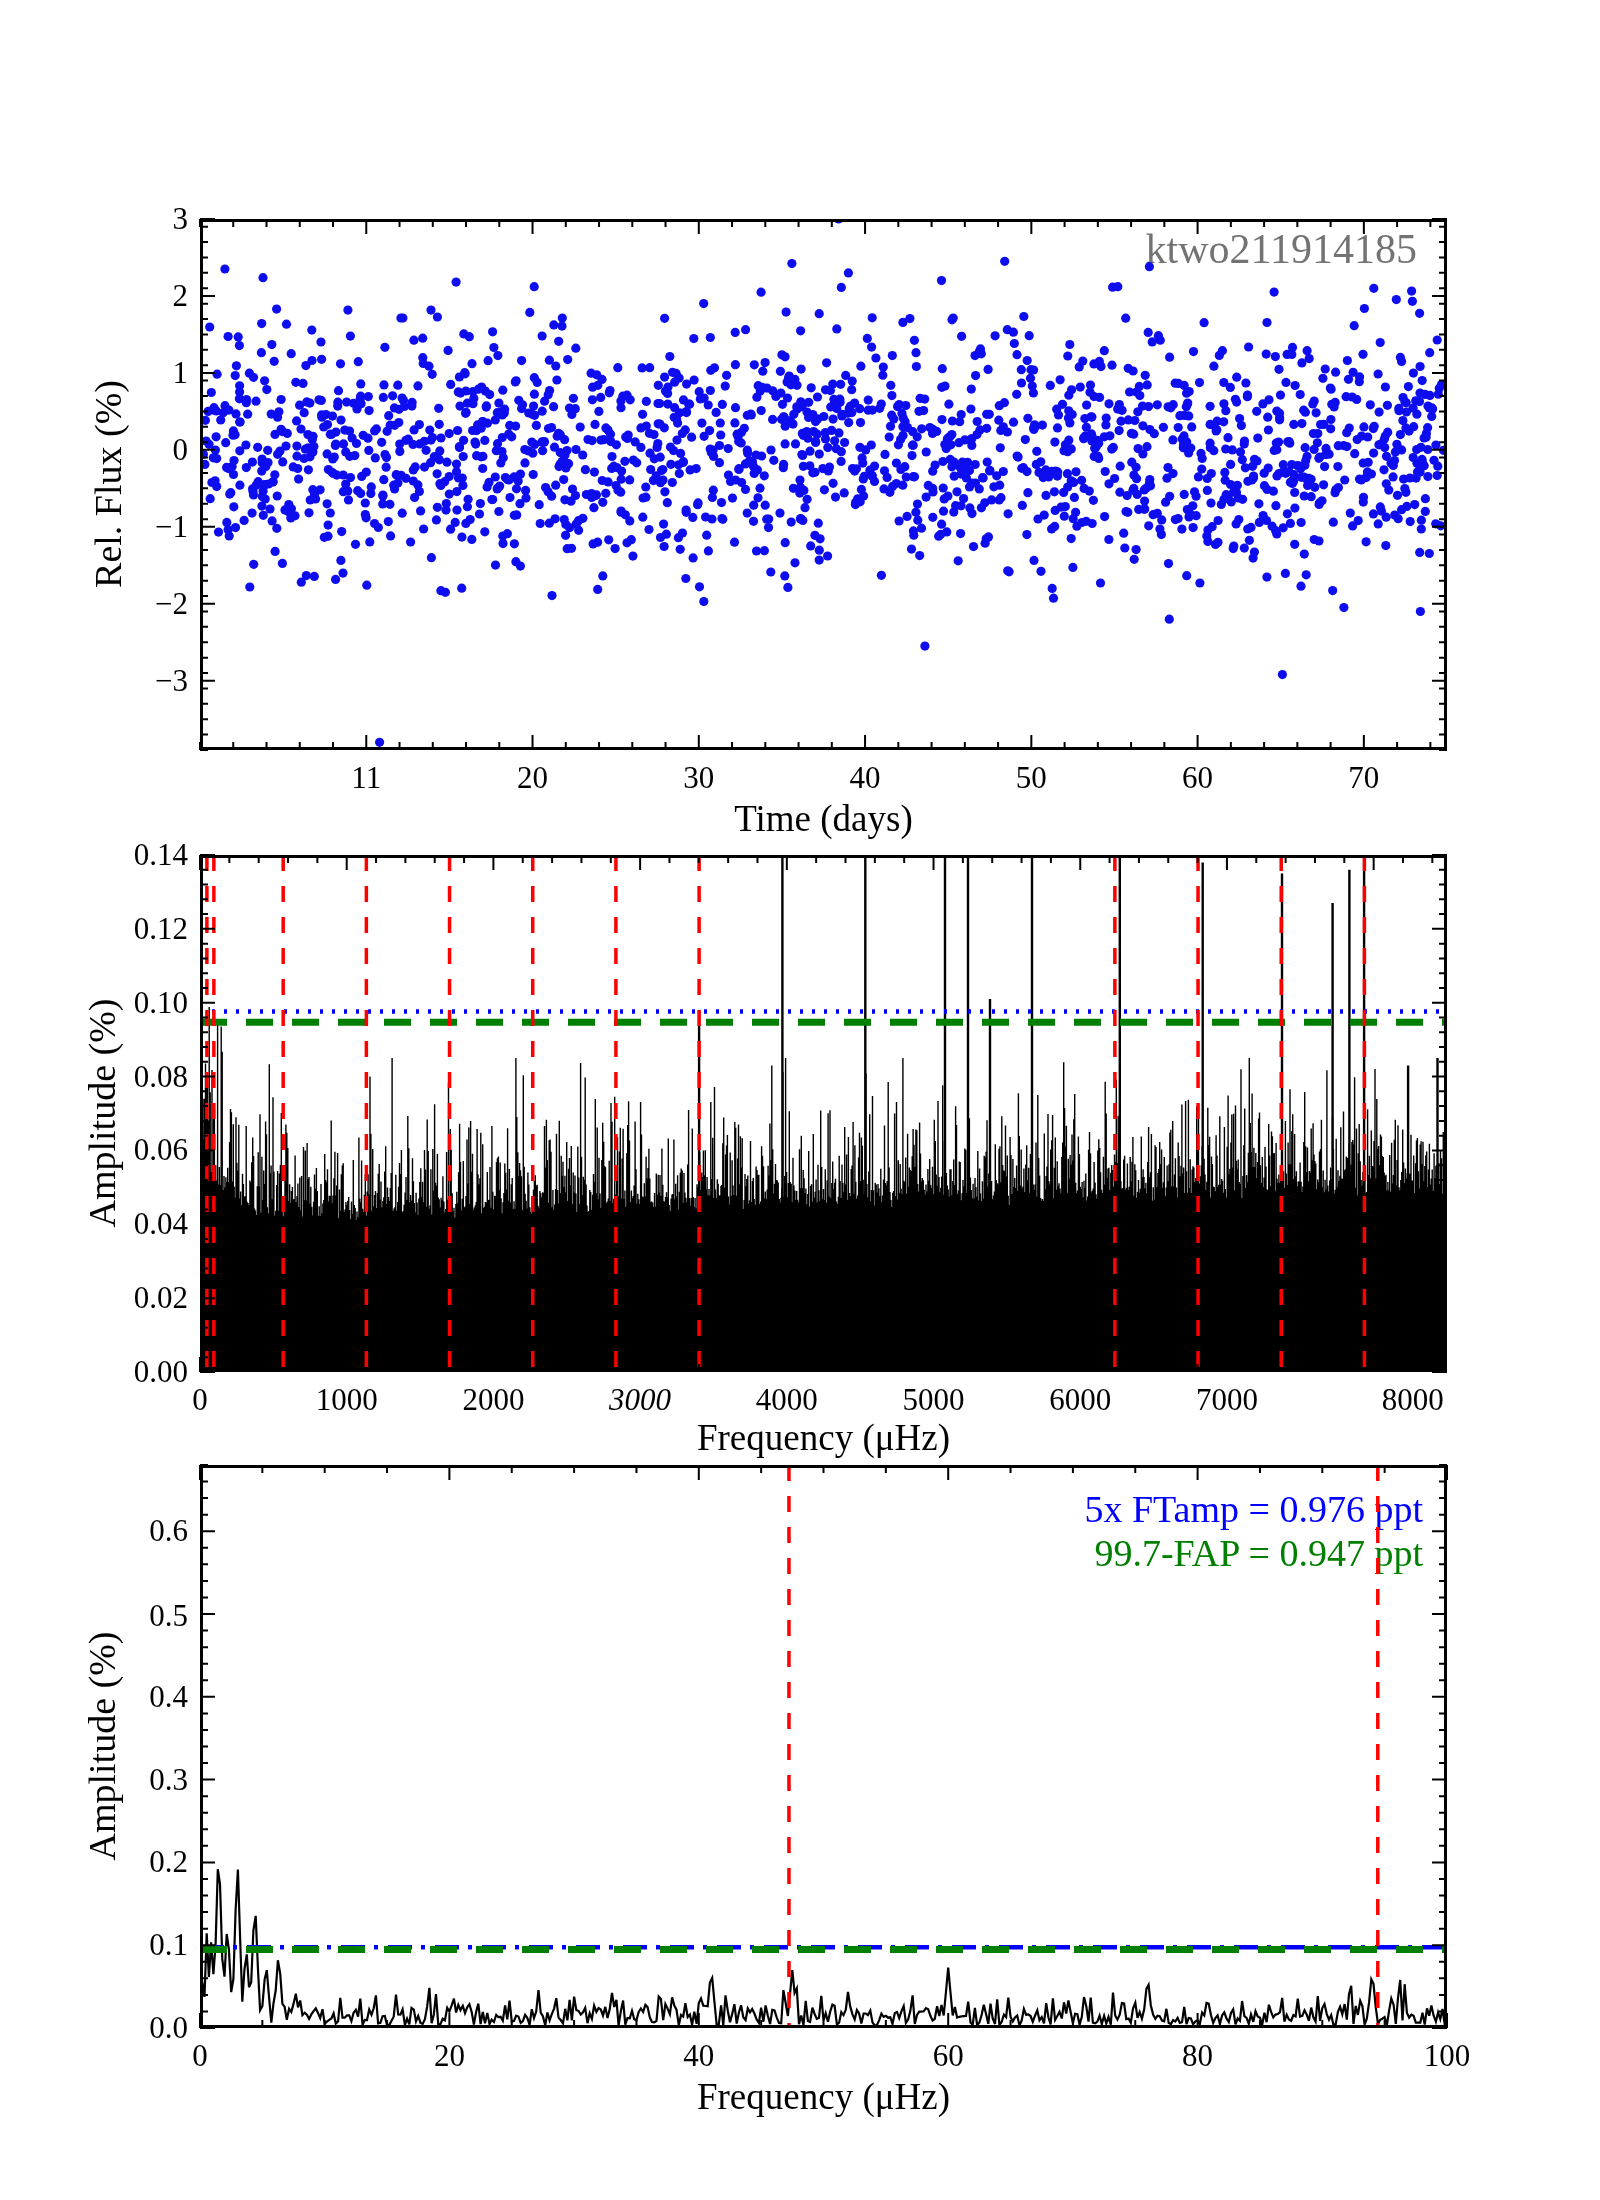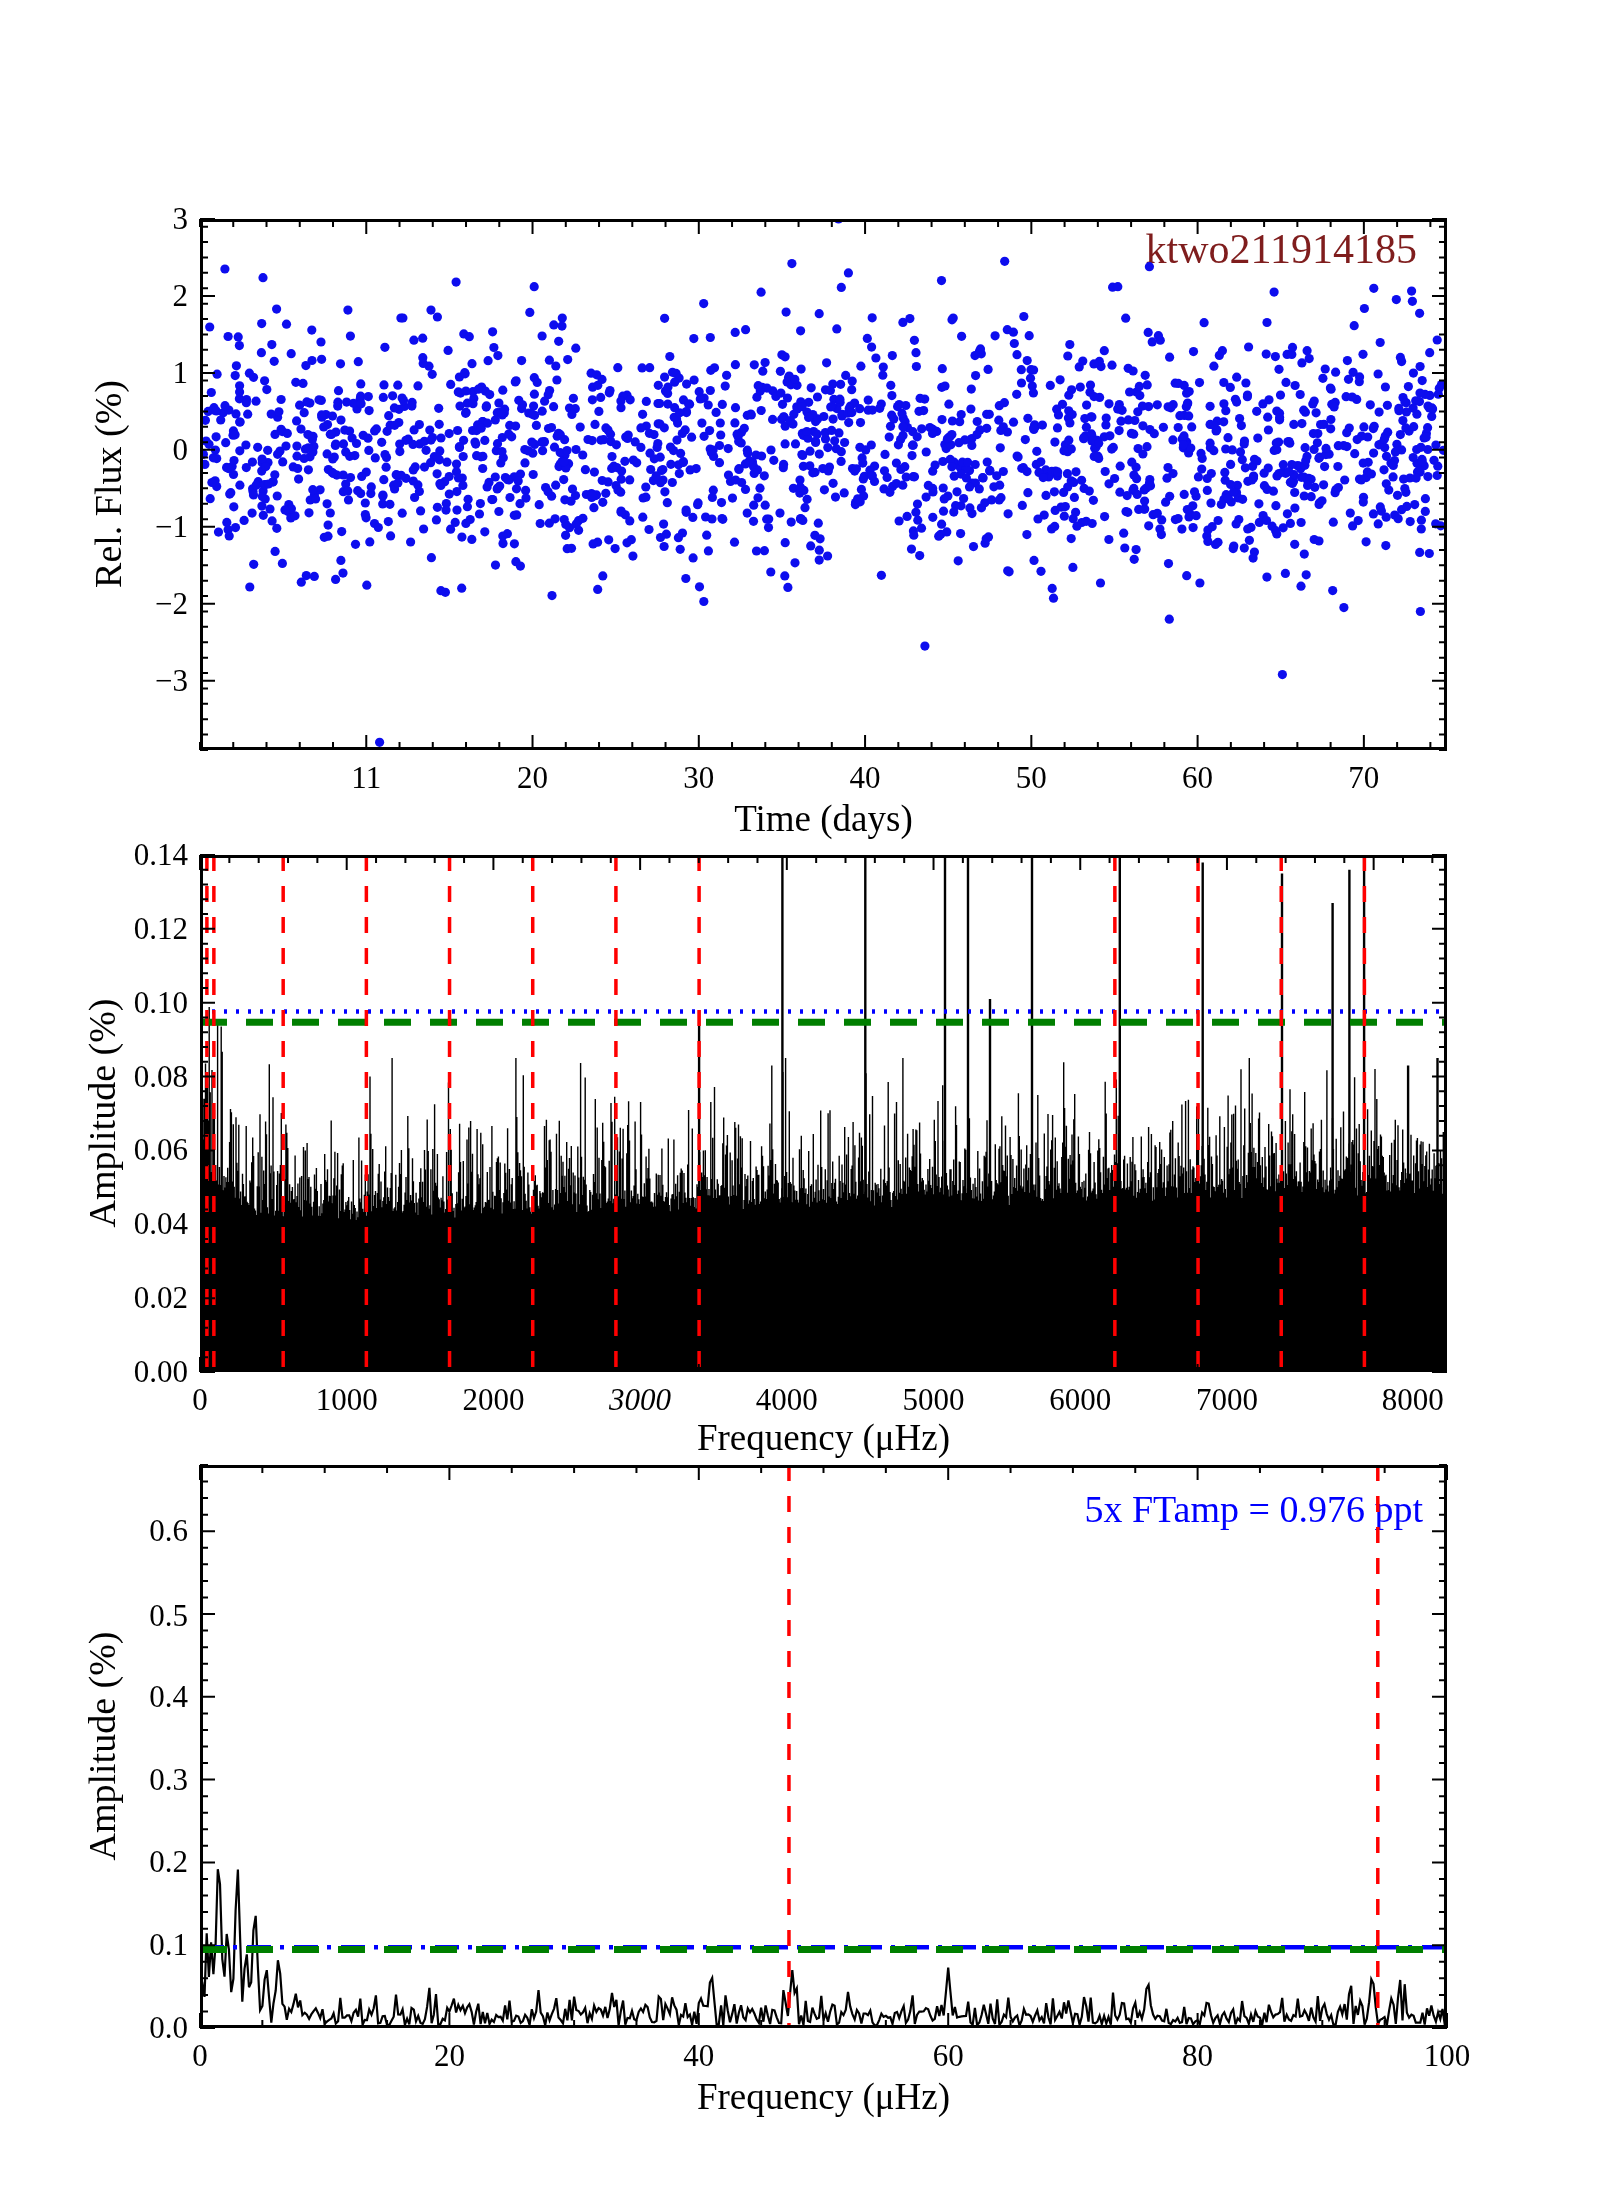--- a/index.html
+++ b/index.html
@@ -25,21 +25,21 @@
   #anno-star{top:6px;right:30px;font-size:42px;}
   #anno-ftamp{top:22px;right:24px;font-size:38px;}
   #anno-fap{top:66px;right:24px;font-size:38px;}
 </style>
 </head>
 <body>
 
 <div id="figure">
 
   <div id="panel1" class="panel">
-    <div id="anno-star" class="anno" style="color: #7f1d1d;">ktwo211914185</div>
+    <div id="anno-star" class="anno" style="color: #737373;">ktwo211914185</div>
   <svg viewBox="0 0 1247 531" width="1247" height="531">
         <defs>
           <clipPath id="lightcurve-clip">
             <rect x="0" y="0" width="1247" height="531"></rect>
           </clipPath>
         </defs>
         <g clip-path="url(#lightcurve-clip)">
           <g fill="#0d0dee">
             <circle cx="748.9" cy="185.2" r="4.6"></circle>
             <circle cx="834.0" cy="341.4" r="4.6"></circle>
@@ -1851,20 +1851,21 @@
       <div class="tick-label ytick" style="left: -162px; top: 201.571px;">0.08</div>
       <div class="tick-label ytick" style="left: -162px; top: 127.714px;">0.10</div>
       <div class="tick-label ytick" style="left: -162px; top: 53.8571px;">0.12</div>
       <div class="tick-label ytick" style="left: -162px; top: -20px;">0.14</div>
     </div>
   <div id="xlabel2" class="xlabel">Frequency (μHz)</div>
   <div id="ylabel2" class="ylabel">Amplitude (%)</div>
 
   <div id="panel3" class="panel">
     <div id="anno-ftamp" class="anno" style="color: rgb(0, 0, 255);">5x FTamp = 0.976 ppt</div>
+    <div id="anno-fap" class="anno" style="color: rgb(0, 127, 0);">99.7-FAP = 0.947 ppt</div>
   <svg viewBox="0 0 1247 563" width="1247" height="563">
         <defs>
           <clipPath id="periodogram_low-clip">
             <rect x="0" y="0" width="1247" height="563"></rect>
           </clipPath>
         </defs>
         <g clip-path="url(#periodogram_low-clip)">
           <polyline points="0.0,499.8 2.2,517.0 4.5,531.9 6.7,468.2 8.9,511.9 11.1,477.4 13.4,509.2 15.6,479.1 17.8,404.2 20.0,419.2 22.3,494.1 24.5,511.7 26.7,469.0 28.9,484.4 31.2,527.1 33.4,513.8 35.6,445.5 37.9,404.5 40.1,472.8 42.3,536.7 44.5,503.9 46.8,489.4 49.0,522.3 51.2,517.3 53.4,465.4 55.7,450.9 57.9,502.8 60.1,545.2 62.4,540.9 64.6,514.6 66.8,505.2 69.0,531.5 71.3,557.7 73.5,538.2 75.7,525.5 77.9,495.3 80.2,508.6 82.4,538.8 84.6,541.7 86.8,554.8 89.1,543.8 91.3,547.0 93.5,538.9 95.8,528.8 98.0,542.3 100.2,535.5 102.4,550.2 104.7,547.8 106.9,549.8 109.1,553.9 111.3,549.4 113.6,546.1 115.8,543.4 118.0,547.9 120.2,553.1 122.5,544.2 124.7,558.7 126.9,556.7 129.2,554.8 131.4,553.4 133.6,548.4 135.8,558.5 138.1,556.2 140.3,532.9 142.5,552.7 144.7,552.7 147.0,550.4 149.2,550.3 151.4,556.2 153.6,547.7 155.9,544.8 158.1,551.6 160.3,533.6 162.6,559.8 164.8,554.9 167.0,555.1 169.2,544.6 171.5,549.8 173.7,543.3 175.9,530.4 178.1,558.4 180.4,557.9 182.6,551.2 184.8,551.0 187.0,559.7 189.3,560.0 191.5,555.8 193.7,551.7 196.0,529.5 198.2,549.5 200.4,549.7 202.6,544.3 204.9,559.9 207.1,553.6 209.3,559.4 211.5,542.9 213.8,544.6 216.0,556.3 218.2,551.0 220.5,557.9 222.7,558.9 224.9,554.1 227.1,541.9 229.4,522.8 231.6,558.2 233.8,549.7 236.0,529.2 238.3,560.3 240.5,558.9 242.7,553.8 244.9,555.4 247.2,542.8 249.4,546.6 251.6,540.5 253.9,533.6 256.1,547.5 258.3,539.8 260.5,545.1 262.8,540.8 265.0,548.1 267.2,542.3 269.4,539.2 271.7,547.1 273.9,559.6 276.1,547.0 278.3,538.7 280.6,559.1 282.8,547.0 285.0,558.3 287.3,547.9 289.5,558.9 291.7,554.7 293.9,557.0 296.2,550.0 298.4,552.1 300.6,551.8 302.8,555.7 305.1,540.5 307.3,554.3 309.5,535.6 311.8,556.7 314.0,555.9 316.2,550.6 318.4,551.5 320.7,557.9 322.9,556.1 325.1,549.9 327.3,552.8 329.6,559.8 331.8,544.2 334.0,553.1 336.2,546.5 338.5,525.0 340.7,547.6 342.9,551.3 345.2,560.2 347.4,547.5 349.6,555.4 351.8,549.2 354.1,543.6 356.3,533.2 358.5,552.5 360.7,555.0 363.0,558.3 365.2,543.8 367.4,555.3 369.6,534.8 371.9,555.4 374.1,531.6 376.3,545.0 378.6,546.0 380.8,549.5 383.0,547.3 385.2,542.8 387.5,558.2 389.7,548.2 391.9,553.9 394.1,540.6 396.4,546.9 398.6,543.1 400.8,544.5 403.0,550.5 405.3,541.9 407.5,553.0 409.7,544.3 412.0,528.0 414.2,542.0 416.4,534.9 418.6,560.3 420.9,545.9 423.1,535.5 425.3,559.6 427.5,553.0 429.8,553.3 432.0,545.8 434.2,554.2 436.4,555.3 438.7,546.9 440.9,543.5 443.1,547.0 445.4,539.9 447.6,542.1 449.8,552.5 452.0,557.0 454.3,557.3 456.5,555.9 458.7,531.6 460.9,534.0 463.2,555.1 465.4,539.1 467.6,543.6 469.9,549.3 472.1,532.3 474.3,540.4 476.5,544.7 478.8,560.2 481.0,549.9 483.2,551.6 485.4,538.3 487.7,552.0 489.9,549.5 492.1,559.7 494.3,546.8 496.6,558.8 498.8,538.0 501.0,533.4 503.3,540.7 505.5,541.0 507.7,541.2 509.9,517.6 512.2,512.9 514.4,536.5 516.6,559.2 518.8,559.3 521.1,540.4 523.3,560.3 525.5,530.3 527.7,545.2 530.0,557.3 532.2,548.9 534.4,539.2 536.7,558.5 538.9,547.6 541.1,540.3 543.3,552.3 545.6,555.2 547.8,543.4 550.0,547.3 552.2,544.0 554.5,548.8 556.7,554.6 558.9,557.9 561.1,542.6 563.4,556.7 565.6,540.4 567.8,550.6 570.1,559.0 572.3,544.8 574.5,545.4 576.7,552.3 579.0,558.0 581.2,558.3 583.4,525.1 585.6,537.8 587.9,551.0 590.1,528.0 592.3,505.0 594.6,528.0 596.8,523.4 599.0,559.3 601.2,550.5 603.5,559.9 605.7,535.9 607.9,555.9 610.1,556.9 612.4,542.7 614.6,548.9 616.8,553.8 619.0,552.8 621.3,530.9 623.5,555.5 625.7,548.2 628.0,556.7 630.2,546.6 632.4,539.6 634.6,540.8 636.9,559.6 639.1,557.7 641.3,547.1 643.5,550.1 645.8,544.6 648.0,526.8 650.2,541.4 652.4,549.1 654.7,554.5 656.9,545.0 659.1,548.4 661.4,558.6 663.6,548.5 665.8,548.5 668.0,550.1 670.3,545.6 672.5,557.4 674.7,560.5 676.9,560.2 679.2,555.1 681.4,548.7 683.6,551.8 685.9,550.8 688.1,552.7 690.3,552.3 692.5,558.8 694.8,547.9 697.0,546.9 699.2,553.1 701.4,546.3 703.7,541.0 705.9,557.9 708.1,554.5 710.3,546.1 712.6,530.3 714.8,559.0 717.0,550.0 719.3,546.6 721.5,546.7 723.7,546.3 725.9,543.1 728.2,544.3 730.4,550.8 732.6,555.5 734.8,553.8 737.1,541.3 739.3,551.1 741.5,539.9 743.7,550.5 746.0,526.5 748.2,502.6 750.4,526.5 752.7,550.5 754.9,542.1 757.1,552.6 759.3,551.8 761.6,551.4 763.8,551.2 766.0,551.0 768.2,536.6 770.5,557.4 772.7,559.7 774.9,542.8 777.1,560.2 779.4,557.5 781.6,550.0 783.8,539.8 786.1,549.3 788.3,558.8 790.5,538.7 792.7,553.4 795.0,559.0 797.2,534.4 799.4,559.9 801.6,557.0 803.9,549.6 806.1,552.1 808.3,532.7 810.6,552.1 812.8,556.4 815.0,552.4 817.2,550.5 819.5,560.5 821.7,555.4 823.9,544.0 826.1,549.7 828.4,549.4 830.6,551.0 832.8,556.9 835.0,550.7 837.3,545.3 839.5,555.4 841.7,552.2 844.0,558.4 846.2,538.2 848.4,552.2 850.6,559.4 852.9,533.4 855.1,555.0 857.3,551.0 859.5,546.8 861.8,553.5 864.0,537.3 866.2,548.5 868.4,535.4 870.7,547.2 872.9,558.2 875.1,548.7 877.4,549.2 879.6,559.7 881.8,551.9 884.0,532.0 886.3,541.4 888.5,556.7 890.7,532.5 892.9,557.6 895.2,558.3 897.4,556.6 899.6,550.7 901.8,559.1 904.1,550.8 906.3,558.6 908.5,551.9 910.8,559.8 913.0,527.6 915.2,550.5 917.4,554.6 919.7,549.6 921.9,538.1 924.1,538.5 926.3,554.1 928.6,553.6 930.8,557.8 933.0,543.5 935.3,537.8 937.5,552.9 939.7,547.0 941.9,553.8 944.2,544.3 946.4,523.9 948.6,519.8 950.8,540.2 953.1,549.6 955.3,553.9 957.5,550.7 959.7,551.3 962.0,555.5 964.2,556.2 966.4,543.8 968.7,558.1 970.9,559.1 973.1,555.1 975.3,556.5 977.6,552.9 979.8,557.9 982.0,557.1 984.2,542.0 986.5,559.0 988.7,553.0 990.9,553.4 993.1,559.3 995.4,556.3 997.6,555.2 999.8,559.1 1002.1,547.5 1004.3,550.4 1006.5,538.0 1008.7,538.7 1011.0,550.2 1013.2,557.9 1015.4,553.0 1017.6,550.3 1019.9,559.0 1022.1,550.4 1024.3,547.3 1026.5,553.4 1028.8,557.0 1031.0,547.9 1033.2,544.3 1035.5,559.4 1037.7,553.4 1039.9,555.7 1042.1,536.0 1044.4,551.1 1046.6,552.9 1048.8,558.9 1051.0,549.4 1053.3,556.9 1055.5,546.3 1057.7,551.5 1060.0,552.8 1062.2,559.8 1064.4,547.8 1066.6,557.2 1068.9,539.7 1071.1,547.0 1073.3,552.4 1075.5,549.6 1077.8,549.1 1080.0,547.1 1082.2,532.9 1084.4,556.7 1086.7,549.7 1088.9,554.5 1091.1,555.8 1093.4,550.1 1095.6,551.4 1097.8,533.6 1100.0,551.6 1102.3,550.9 1104.5,545.3 1106.7,549.4 1108.9,555.8 1111.2,542.6 1113.4,552.3 1115.6,556.6 1117.8,531.0 1120.1,555.8 1122.3,543.1 1124.5,539.0 1126.8,549.1 1129.0,554.7 1131.2,550.1 1133.4,559.8 1135.7,559.3 1137.9,546.9 1140.1,541.8 1142.3,549.3 1144.6,539.1 1146.8,554.6 1149.0,529.1 1151.2,520.8 1153.5,558.9 1155.7,540.9 1157.9,549.9 1160.2,535.8 1162.4,541.1 1164.6,559.6 1166.8,553.7 1169.1,537.2 1171.3,514.2 1173.5,518.8 1175.7,541.8 1178.0,558.9 1180.2,554.8 1182.4,553.7 1184.6,552.0 1186.9,560.1 1189.1,545.6 1191.3,533.5 1193.6,539.7 1195.8,558.8 1198.0,533.0 1200.2,515.0 1202.5,555.4 1204.7,519.2 1206.9,547.8 1209.1,552.6 1211.4,549.7 1213.6,550.8 1215.8,557.6 1218.1,557.6 1220.3,557.6 1222.5,547.8 1224.7,559.6 1227.0,543.4 1229.2,550.7 1231.4,540.5 1233.6,550.5 1235.9,556.7 1238.1,547.3 1240.3,554.1 1242.5,544.0 1244.8,559.9 1247.0,558.9 " stroke="#000" fill="none" stroke-width="2.2" stroke-linejoin="miter"></polyline>
           <g>
             <line x1="0" x2="1247" y1="482.1929411764706" y2="482.1929411764706" stroke="#0000ff" stroke-width="4.5" stroke-dasharray="24 9 4 10"></line>

